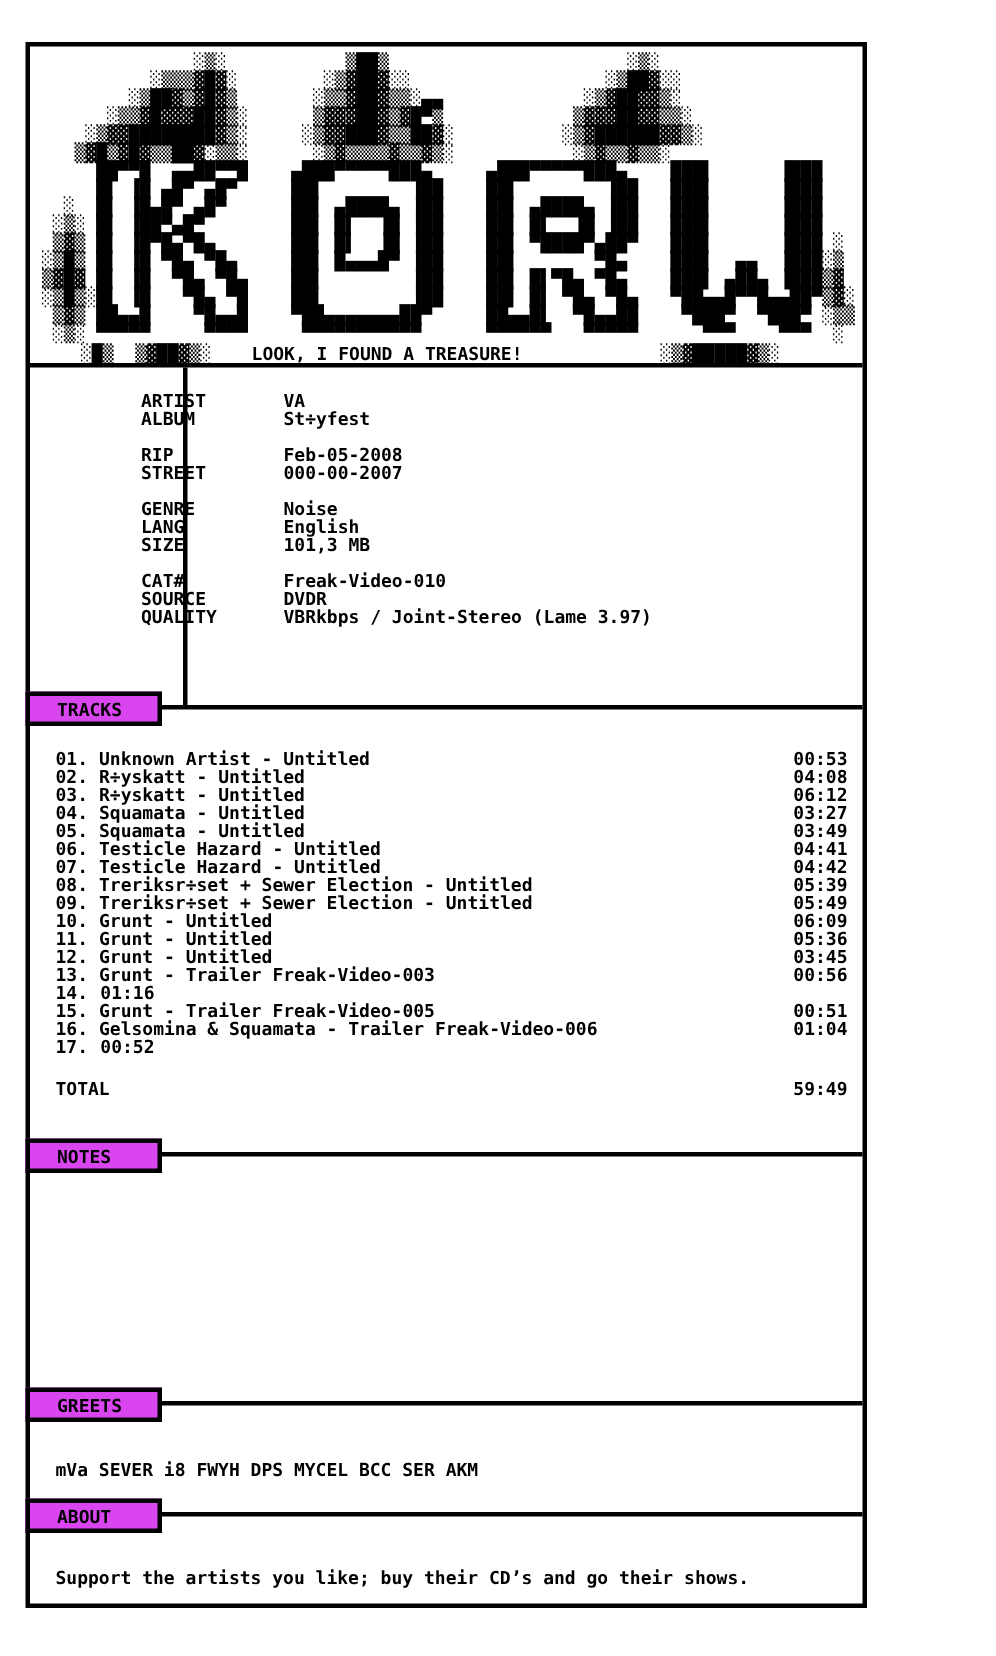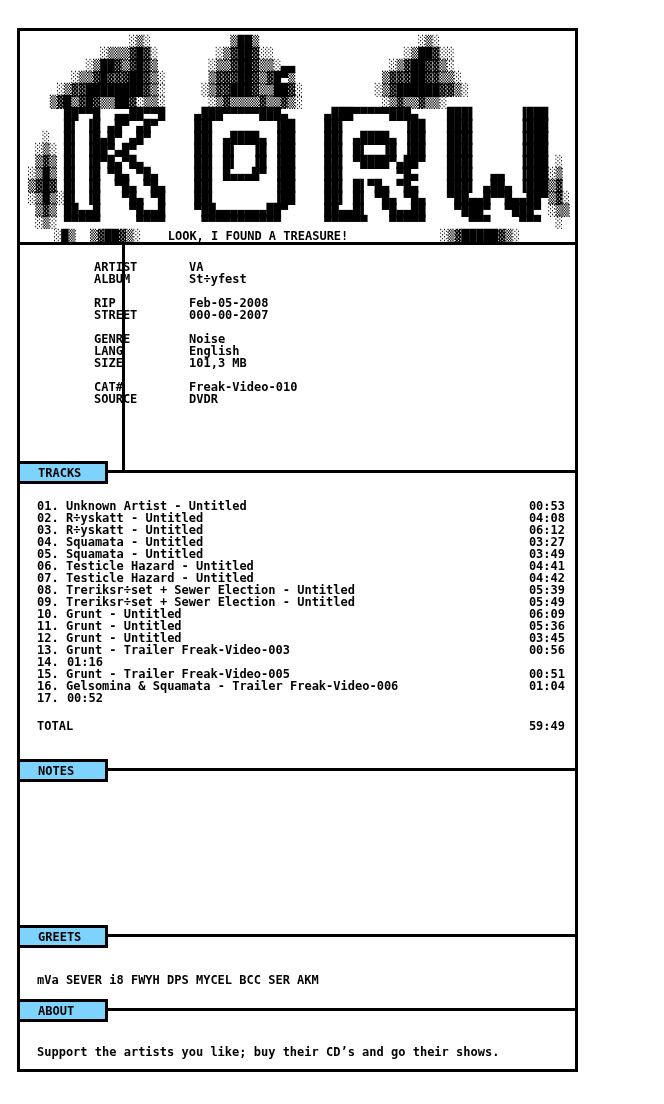--- a/index.html
+++ b/index.html
@@ -25,21 +25,21 @@
   .tagline-row .dither-r{margin-left:92px;}
   .info-box{position:relative;height:216px;padding-top:16px;overflow:visible;}
   .info-divider{position:absolute;left:102px;top:0;width:3px;height:226px;background:#000;}
   .field-row{display:flex;height:12px;white-space:pre;}
   .f-label{width:105px;padding-left:36px;box-sizing:border-box;flex-shrink:0;margin-left:38px;}
   .f-value{padding-left:26px;}
   .tab-row{position:relative;height:23px;}
   .tab-row::after{content:"";position:absolute;left:88px;right:0;top:9px;height:3px;background:#000;}
   .tab-box{
     position:absolute;left:-3px;top:0;width:91px;height:23px;
-    border:3px solid #000;box-sizing:border-box;background:#7dd3fc;z-index:2;
+    border:3px solid #000;box-sizing:border-box;background:#d946ef;z-index:2;
     display:flex;align-items:center;padding-left:18px;
   }
   .tracks-box{height:275px;padding-top:16px;}
   .track-row{display:flex;align-items:flex-start;padding:0 10px 0 17px;white-space:pre;}
   .t-num{width:29px;flex-shrink:0;}
   .t-title{flex:1;white-space:pre-wrap;}
   .t-dur{width:37px;flex-shrink:0;text-align:right;}
   .total-row{display:flex;padding:16px 10px 0 17px;}
   .total-row .spacer{flex:1;}
   .notes-box{height:143px;padding-top:23px;}
@@ -124,20 +124,24 @@
         <div class="f-value"></div>
       </div>
         <div class="field-row">
         <div class="f-label">CAT#</div>
         <div class="f-value">Freak-Video-010</div>
       </div>
         <div class="field-row">
         <div class="f-label">SOURCE</div>
         <div class="f-value">DVDR</div>
       </div>
+        <div class="field-row">
+        <div class="f-label">QUALITY</div>
+        <div class="f-value">VBRkbps / Joint-Stereo (Lame 3.97)</div>
+      </div>
       </div>
   </section>
 
   <div class="tab-row">
     <div class="tab-box">
       <span>TRACKS</span>
     </div>
   </div>
 
   <section class="tracks-box">

